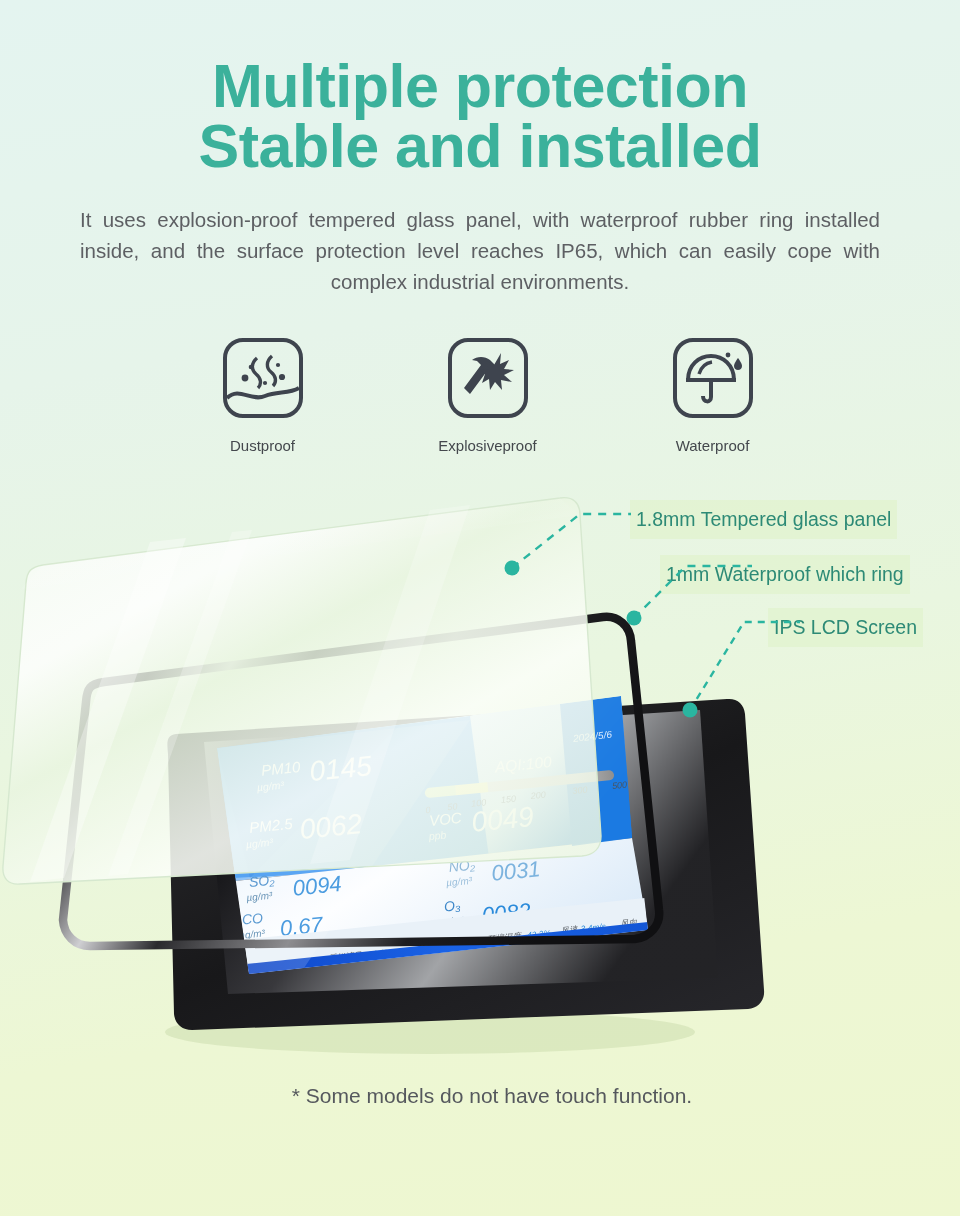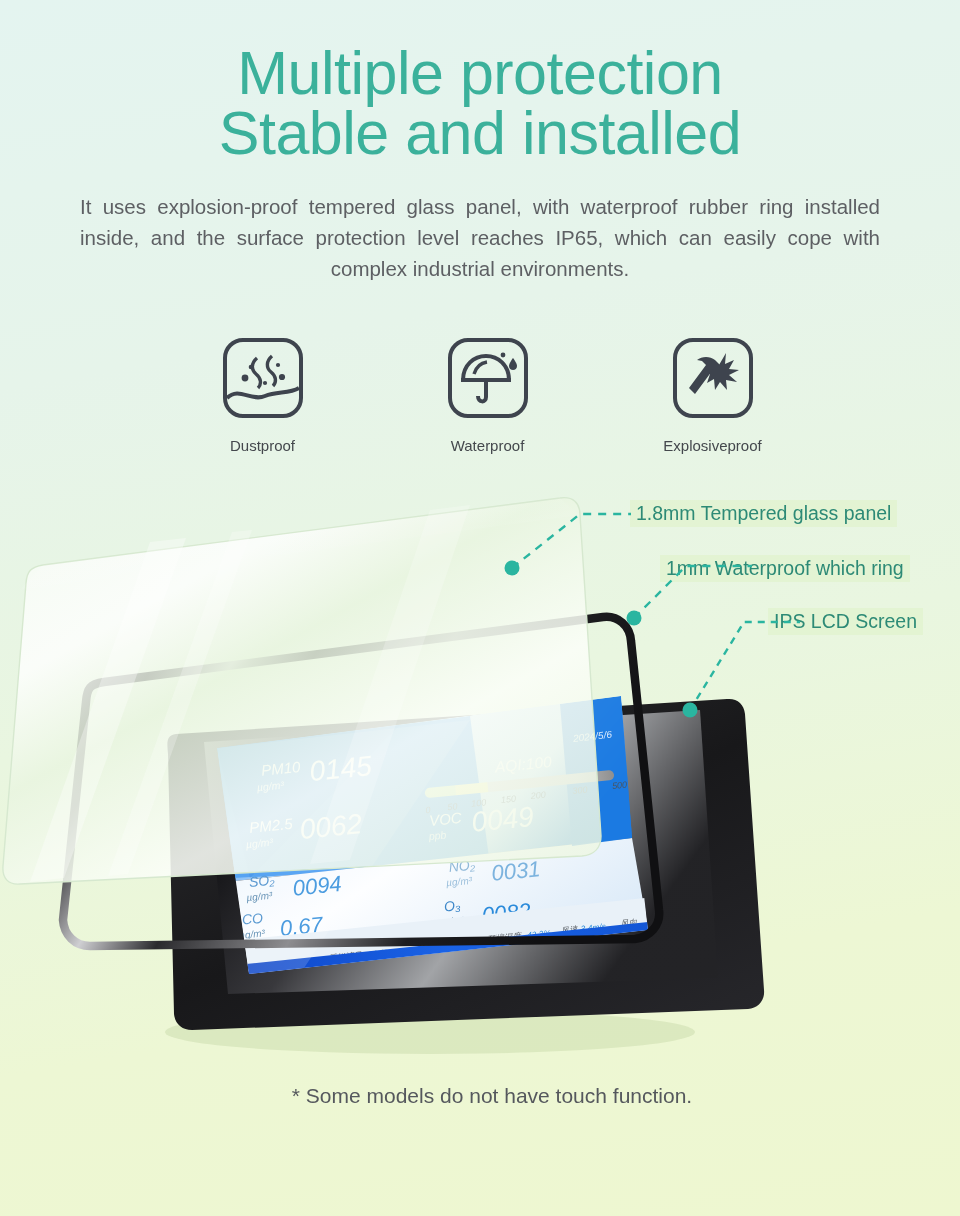--- a/index.html
+++ b/index.html
@@ -6,36 +6,36 @@
   body{
     width:960px;height:1216px;overflow:hidden;
     font-family:"Liberation Sans",sans-serif;
     background:linear-gradient(170deg,#e4f4f0 0%,#e6f4ea 28%,#e9f6e0 55%,#edf7d4 78%,#eef7d0 100%);
     position:relative;
   }
   
   .hero{position:absolute;left:0;top:0;width:960px;text-align:center;}
   .title{
     color:#3bb19b;font-size:61px;line-height:60px;letter-spacing:-0.5px;
-    font-weight:400;margin:0;padding-top:43px;
+    font-weight:700;margin:0;padding-top:56px;
   }
   .title .l2{display:block;}
   .desc{
     margin:28px auto 0;width:800px;color:#5d5f63;font-size:20.5px;line-height:31px;
     text-align:justify;text-align-last:center;
   }
   
   .features{position:absolute;left:150px;top:336px;width:680px;display:flex;}
   .feature{width:225px;text-align:center;}
   .fbox{width:84px;height:84px;margin:0 auto;}
   .fbox svg{display:block;}
   .flabel{margin-top:17px;font-size:15px;color:#44484d;}
   
   .callout{position:absolute;white-space:nowrap;font-size:19.5px;color:#2d8a76;
-    background:rgba(225,243,205,0.72);padding:2px 6px;}
+    background:rgba(225,243,205,0.72);padding:8px 6px;}
   #co1{left:630px;top:500px;}
   #co2{left:660px;top:555px;}
   #co3{left:768px;top:608px;}
   
   .stage{position:absolute;left:0;top:470px;width:960px;height:600px;}
   .stage svg{display:block;}
   
   .note{position:absolute;left:12px;top:1084px;width:960px;text-align:center;
     font-size:21px;color:#55585d;}
   
@@ -68,40 +68,40 @@
         <circle cx="44" cy="47" r="2.1" fill="#3e444e"></circle>
       </svg>
     </div>
     <div class="flabel">Dustproof</div>
   </div>
 
   <div class="feature">
     <div class="fbox">
       <svg width="84" height="84" viewBox="0 0 84 84">
         <rect x="4" y="4" width="76" height="76" rx="18" ry="18" fill="none" stroke="#3e444e" stroke-width="4"></rect>
+        <path d="M26 24 C31 20 39 20 44 24 L52 32 L45 39 L41 35 L24 58 L18 52 L35 29 L31 25 Z" fill="#3e444e"></path>
+        <path d="M55 17 L54 28 L63 24 L58 33 L68 34 L58 39 L66 46 L55 44 L56 54 L49 46 L44 54 L43 43 L36 47 L39 38 L33 33 L43 34 L40 25 L48 29 Z" fill="#3e444e"></path>
+      </svg>
+    </div>
+    <div class="flabel">Explosiveproof</div>
+  </div>
+
+  <div class="feature">
+    <div class="fbox">
+      <svg width="84" height="84" viewBox="0 0 84 84">
+        <rect x="4" y="4" width="76" height="76" rx="18" ry="18" fill="none" stroke="#3e444e" stroke-width="4"></rect>
         <path d="M17 44 C17 29 28 20 40 20 C52 20 63 29 63 44 Z" fill="none" stroke="#3e444e" stroke-width="4"></path>
         <line x1="15" y1="44" x2="65" y2="44" stroke="#3e444e" stroke-width="4"></line>
         <path d="M40 44 L40 61 C40 67 32 67 32 60" fill="none" stroke="#3e444e" stroke-width="4"></path>
         <path d="M28 38 C30 31 35 27 41 26" fill="none" stroke="#3e444e" stroke-width="3.4"></path>
         <path d="M67 22 C67 22 71 27 71 30 C71 32.4 69.2 34 67 34 C64.8 34 63 32.4 63 30 C63 27 67 22 67 22 Z" fill="#3e444e"></path>
         <circle cx="57" cy="19" r="2.4" fill="#3e444e"></circle>
       </svg>
     </div>
     <div class="flabel">Waterproof</div>
-  </div>
-
-  <div class="feature">
-    <div class="fbox">
-      <svg width="84" height="84" viewBox="0 0 84 84">
-        <rect x="4" y="4" width="76" height="76" rx="18" ry="18" fill="none" stroke="#3e444e" stroke-width="4"></rect>
-        <path d="M26 24 C31 20 39 20 44 24 L52 32 L45 39 L41 35 L24 58 L18 52 L35 29 L31 25 Z" fill="#3e444e"></path>
-        <path d="M55 17 L54 28 L63 24 L58 33 L68 34 L58 39 L66 46 L55 44 L56 54 L49 46 L44 54 L43 43 L36 47 L39 38 L33 33 L43 34 L40 25 L48 29 Z" fill="#3e444e"></path>
-      </svg>
-    </div>
-    <div class="flabel">Explosiveproof</div>
   </div>
 </div>
 
 <div class="callout" id="co1">1.8mm Tempered glass panel</div>
 <div class="callout" id="co2">1mm Waterproof which ring</div>
 <div class="callout" id="co3">IPS LCD  Screen</div>
 
 <div class="stage">
 <svg width="960" height="600" viewBox="0 0 960 600">
   <defs>

